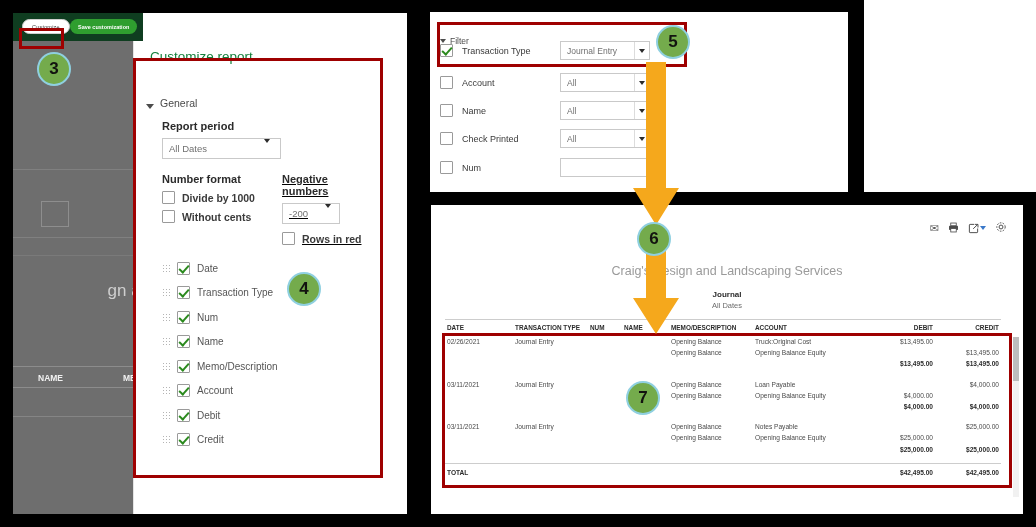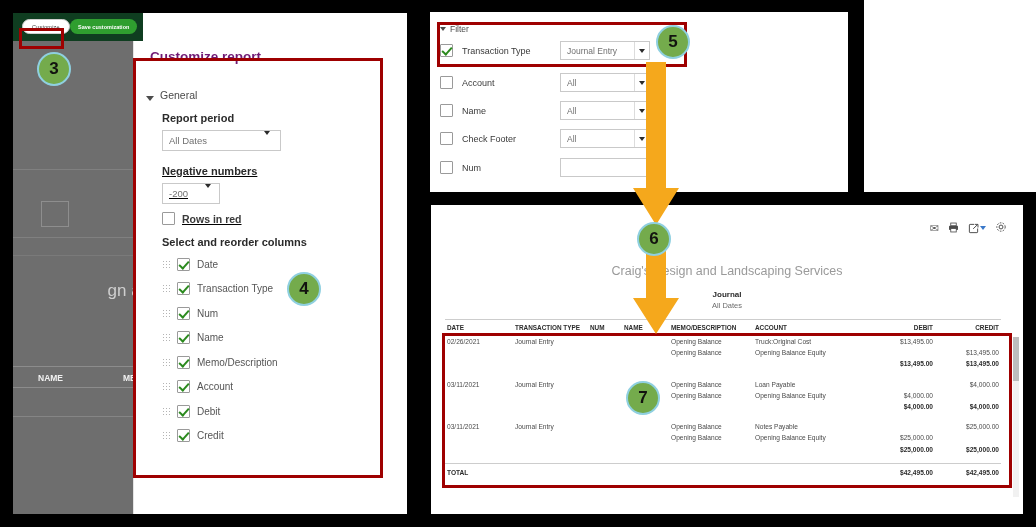--- a/index.html
+++ b/index.html
@@ -101,24 +101,24 @@
   #bg-line1 { position:absolute; left:0; top:128px; width:372px; height:1px; background:#808080; }
   #bg-line2 { position:absolute; left:0; top:196px; width:372px; height:1px; background:#808080; }
   #bg-line3 { position:absolute; left:0; top:214px; width:372px; height:1px; background:#7a7a7a; }
 
   
   #drawer {
     position:absolute; left:120px; top:28px; width:252px; bottom:0;
     background:#ffffff; border-left:1px solid #e4e4e4;
     padding:0;
   }
-  #drawer-title { position:absolute; left:16px; top:8px; font-size:13.5px; font-weight:bold; color:#701a75; }
+  #drawer-title { position:absolute; left:16px; top:8px; font-size:13.5px; font-weight:normal; color:#15803d; }
   #drawer-scroll { position:absolute; left:0; top:36px; right:0; bottom:0; padding:0 12px; }
 
-  .sec-head { display:flex; align-items:center; gap:6px; font-size:10.5px; color:#4a4a4a; }
+  .sec-head { display:flex; align-items:center; gap:6px; font-size:10.5px; color:#4a4a4a;margin-top:12px; }
   .field-label { font-size:11px; font-weight:bold; color:#2b2b2b; }
   .chkrow { display:flex; align-items:center; gap:7px; margin-top:6px; font-size:10.5px; color:#3a3a3a; }
 
   .colrow { display:flex; align-items:center; gap:7px; height:24.5px; font-size:10px; color:#555; }
   .grip {
     width:8px;height:9px;flex:0 0 auto;
     background-image:radial-gradient(#b4b4b4 42%, transparent 43%);
     background-size:3px 3px;
   }
 
@@ -184,50 +184,60 @@
 
   <div id="qb-topbar">
     <div id="btn-customize">Customize</div>
     <div id="btn-savecustom">Save customization</div>
   </div>
 
   <div id="drawer">
     <div id="drawer-title">Customize report</div>
     <div id="drawer-scroll">
 
-      <div class="sec-head" style="margin-top:12px;align-items:flex-end;">
+      <div class="sec-head" style="margin-top:20px;align-items:flex-end;">
         <span class="tri-dn"></span>
         <span>General</span>
       </div>
 
       <div style="margin-left:16px;">
         <div class="field-label" style="margin-top:11px;">Report period</div>
         <div class="sel" style="width:119px;margin-top:6px;height:21px;font-size:9.5px;">
           <span>All Dates</span>
           <span style="position:absolute;right:10px;"><span class="caret-dn"></span></span>
         </div>
 
         <div style="display:flex;margin-top:14px;">
+          <div style="width:145px;">
+            <div class="field-label">Number format</div>
+            <div class="chkrow">
+              <span class="chk"></span>
+              <span style="font-weight:bold;">Divide by 1000</span>
+            </div>
+            <div class="chkrow">
+              <span class="chk"></span>
+              <span style="font-weight:bold;">Without cents</span>
+            </div>
+          </div>
           <div style="width:110px;text-decoration:underline;">
             <div class="field-label">Negative numbers</div>
             <div class="sel" style="width:58px;margin-top:6px;height:21px;font-size:9.5px;">
               <span>-200</span>
               <span style="position:absolute;right:8px;"><span class="caret-dn"></span></span>
             </div>
             <div class="chkrow" style="margin-top:8px;">
               <span class="chk"></span>
               <span style="font-weight:bold;">Rows in red</span>
             </div>
           </div>
         </div>
       </div>
 
 
       <div style="margin-left:16px;margin-top:11px;">
-        <div class="field-label">Select and reorder columns</div>
         <div id="col-list" style="margin-top:4px;">
             <div class="colrow">
               <span class="grip"></span>
               <span class="chk checked"></span>
               <span>Date</span>
             </div>
             <div class="colrow">
               <span class="grip"></span>
               <span class="chk checked"></span>
               <span>Transaction Type</span>
@@ -310,21 +320,21 @@
         <span class="flbl">Name</span>
         <div class="sel" style="position: absolute; left: 120px; width: 90px;">
           <span>All</span>
           <span class="arw">
             <span class="caret-dn"></span>
           </span>
         </div>
       </div>
       <div class="frow" style="left: 8px; top: 118px; width: 360px;">
         <span class="chk"></span>
-        <span class="flbl">Check Footer</span>
+        <span class="flbl">Check Printed</span>
         <div class="sel" style="position: absolute; left: 120px; width: 90px;">
           <span>All</span>
           <span class="arw">
             <span class="caret-dn"></span>
           </span>
         </div>
       </div>
       <div class="frow" style="left: 8px; top: 147px; width: 360px;">
         <span class="chk"></span>
         <span class="flbl">Num</span>

